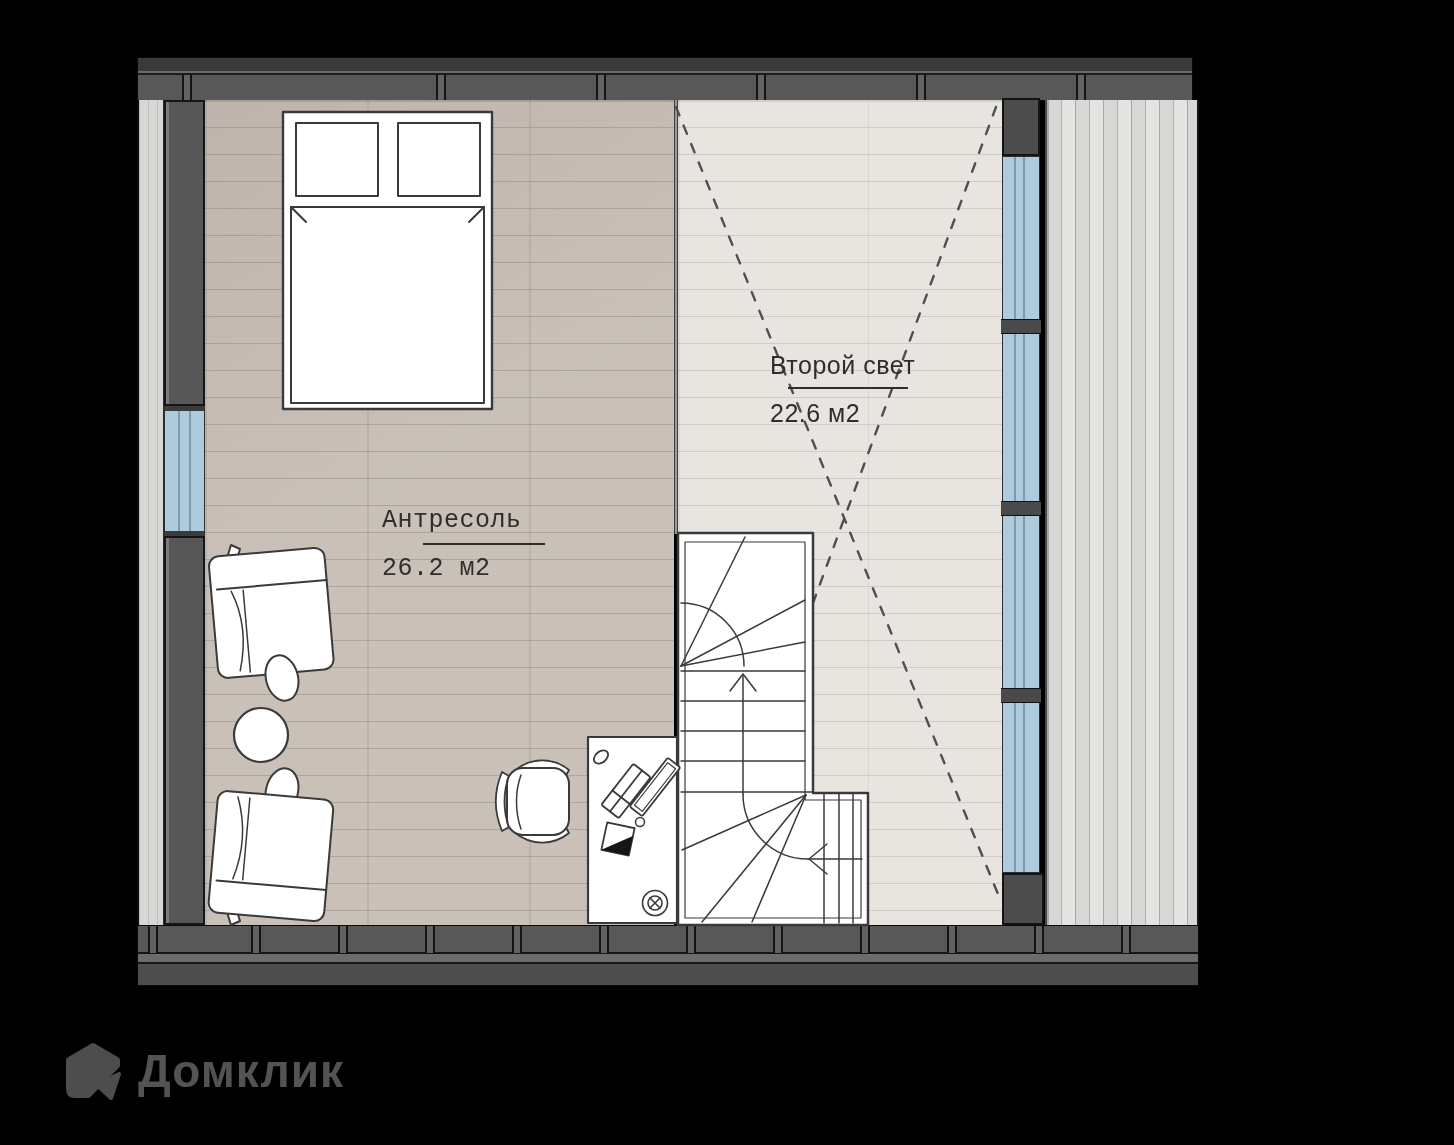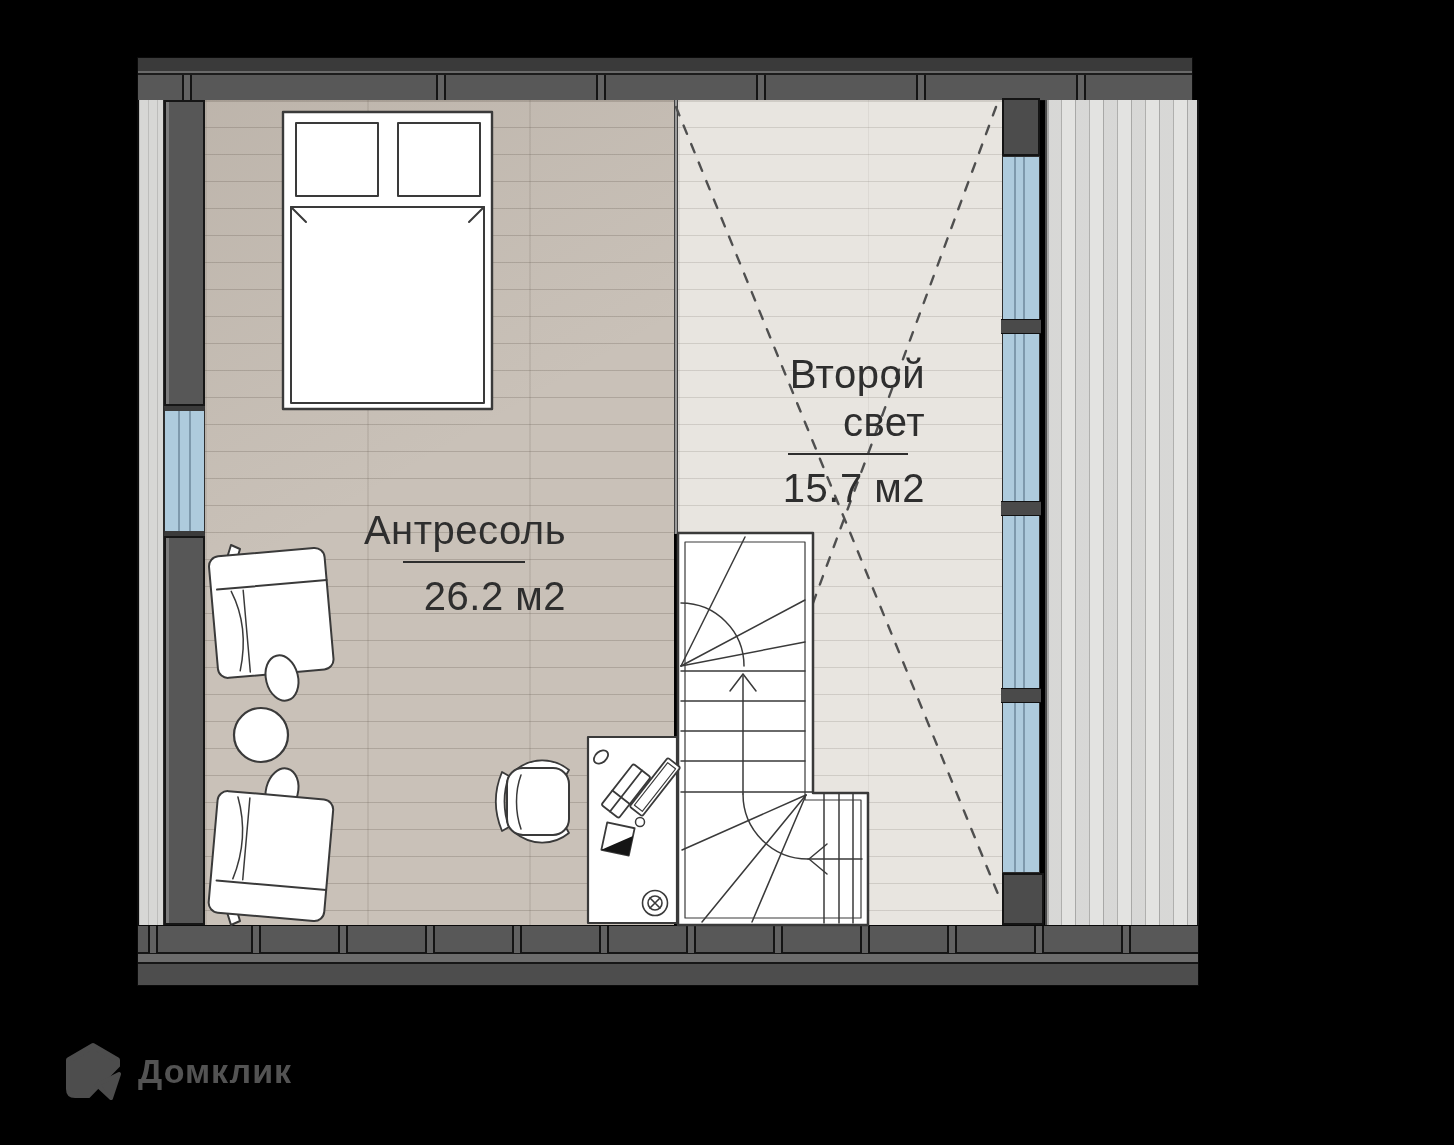--- a/index.html
+++ b/index.html
@@ -60,31 +60,31 @@
     background-image:
       repeating-linear-gradient(180deg,rgba(120,114,106,.22) 0 1.5px,transparent 1.5px 27px),
       repeating-linear-gradient(90deg,rgba(120,114,106,.10) 0 1.5px,transparent 1.5px 190px);}
   #room-divider{left:674px;top:100px;width:4px;height:434px;background:#9a9a9a;
     border-left:1px solid #3f3f3f;border-right:1px solid #3f3f3f;box-sizing:border-box;}
 
   
   #plan-graphics{position:absolute;left:0;top:0;}
 
   
-  .room-label{position:absolute;text-align:right;color:#2e2e2e;font-size:40px;
+  .room-label{position:absolute;text-align:left;color:#2e2e2e;font-size:25px;
     line-height:1.2;letter-spacing:.5px;}
   .room-label .rule{border-top:2.5px solid #2e2e2e;margin:7px auto 9px;}
-  #label-mezzanine{left:362px;top:506px;width:204px;}
+  #label-mezzanine{left:382px;top:506px;width:204px;font-family:Liberation Mono, monospace;}
   #label-mezzanine .rule{width:122px;}
   #label-second-light{left:770px;top:350px;width:155px;}
   #label-second-light .rule{width:120px;}
 
   
   #logo{position:absolute;left:64px;top:1042px;display:flex;align-items:center;gap:16px;}
-  #logo .logo-text{color:#535353;font-size:34px;font-weight:700;letter-spacing:1px;}
+  #logo .logo-text{color:#535353;font-size:46px;font-weight:700;letter-spacing:1px;}
 </style>
 </head>
 <body>
 
 <div id="stage">
 
   <div class="abs band" id="top-wall">
       <div class="stud-row"></div>
     </div>
   <div class="abs" id="left-siding"></div>
@@ -212,21 +212,21 @@
   </svg>
 
   <div class="room-label" id="label-mezzanine">
     <div>Антресоль</div>
     <div class="rule"></div>
     <div>26.2 м2</div>
   </div>
   <div class="room-label" id="label-second-light">
     <div>Второй свет</div>
     <div class="rule"></div>
-    <div>15.7 м2</div>
+    <div>22.6 м2</div>
   </div>
 
   <div id="logo">
     <svg width="58" height="58" viewBox="0 0 58 58">
       <path d="M29,4 L53,18 L53,47 Q53,53 47,53 L11,53 Q5,53 5,47 L5,18 Z" fill="#4d4d4d" stroke="#4d4d4d" stroke-width="6" stroke-linejoin="round"></path>
       <path d="M58,26 L27,58 L58,58 Z" fill="#000000" stroke="#000000" stroke-width="5" stroke-linejoin="round"></path>
       <path d="M33,43 L55,32 L47,56 Z" fill="#4d4d4d" stroke="#4d4d4d" stroke-width="4" stroke-linejoin="round"></path>
     </svg>
     <span class="logo-text">Домклик</span>
   </div>

